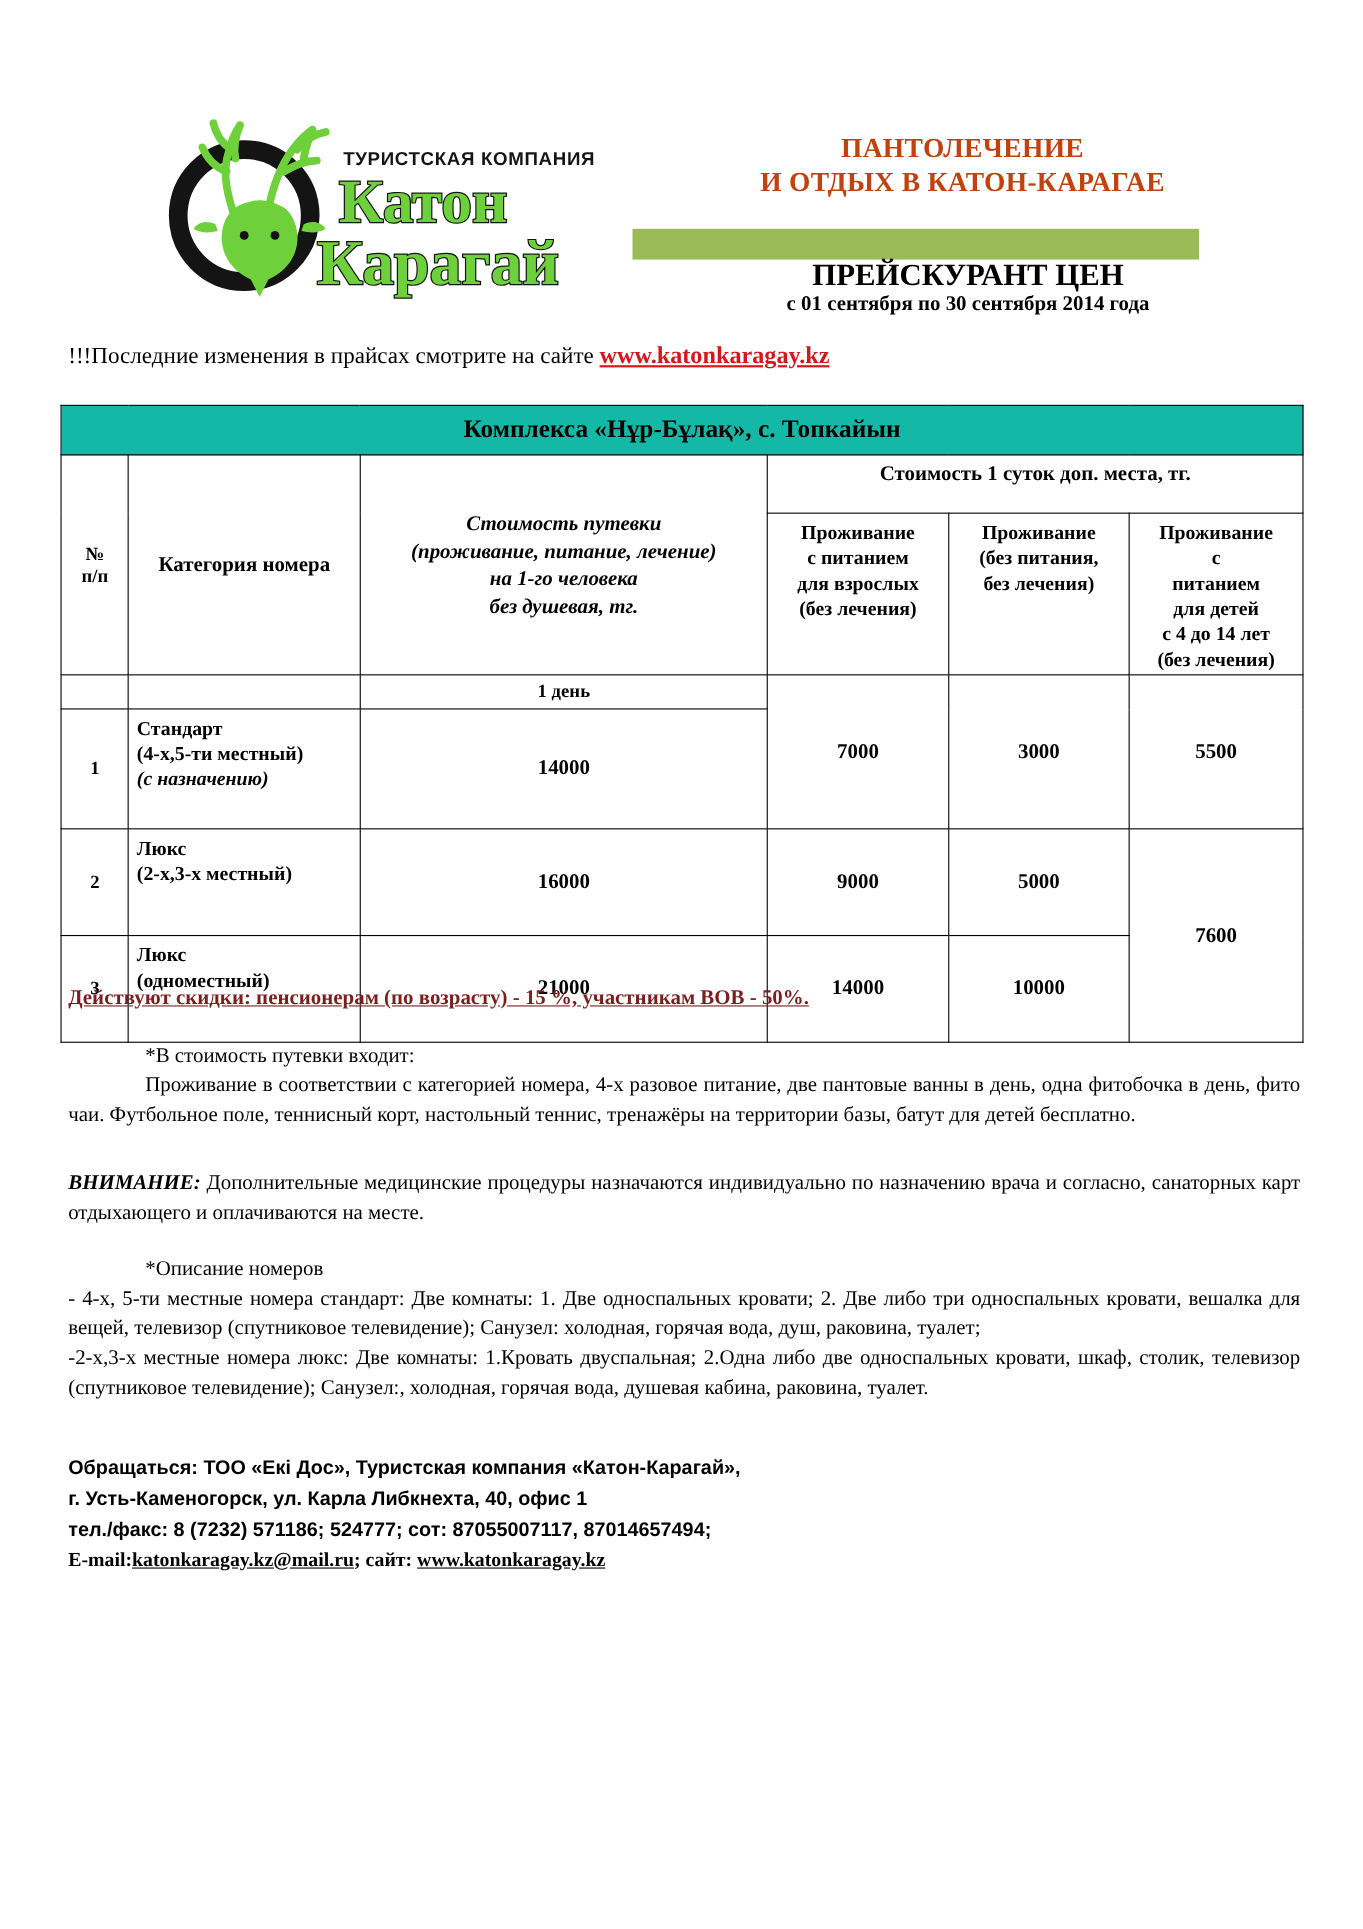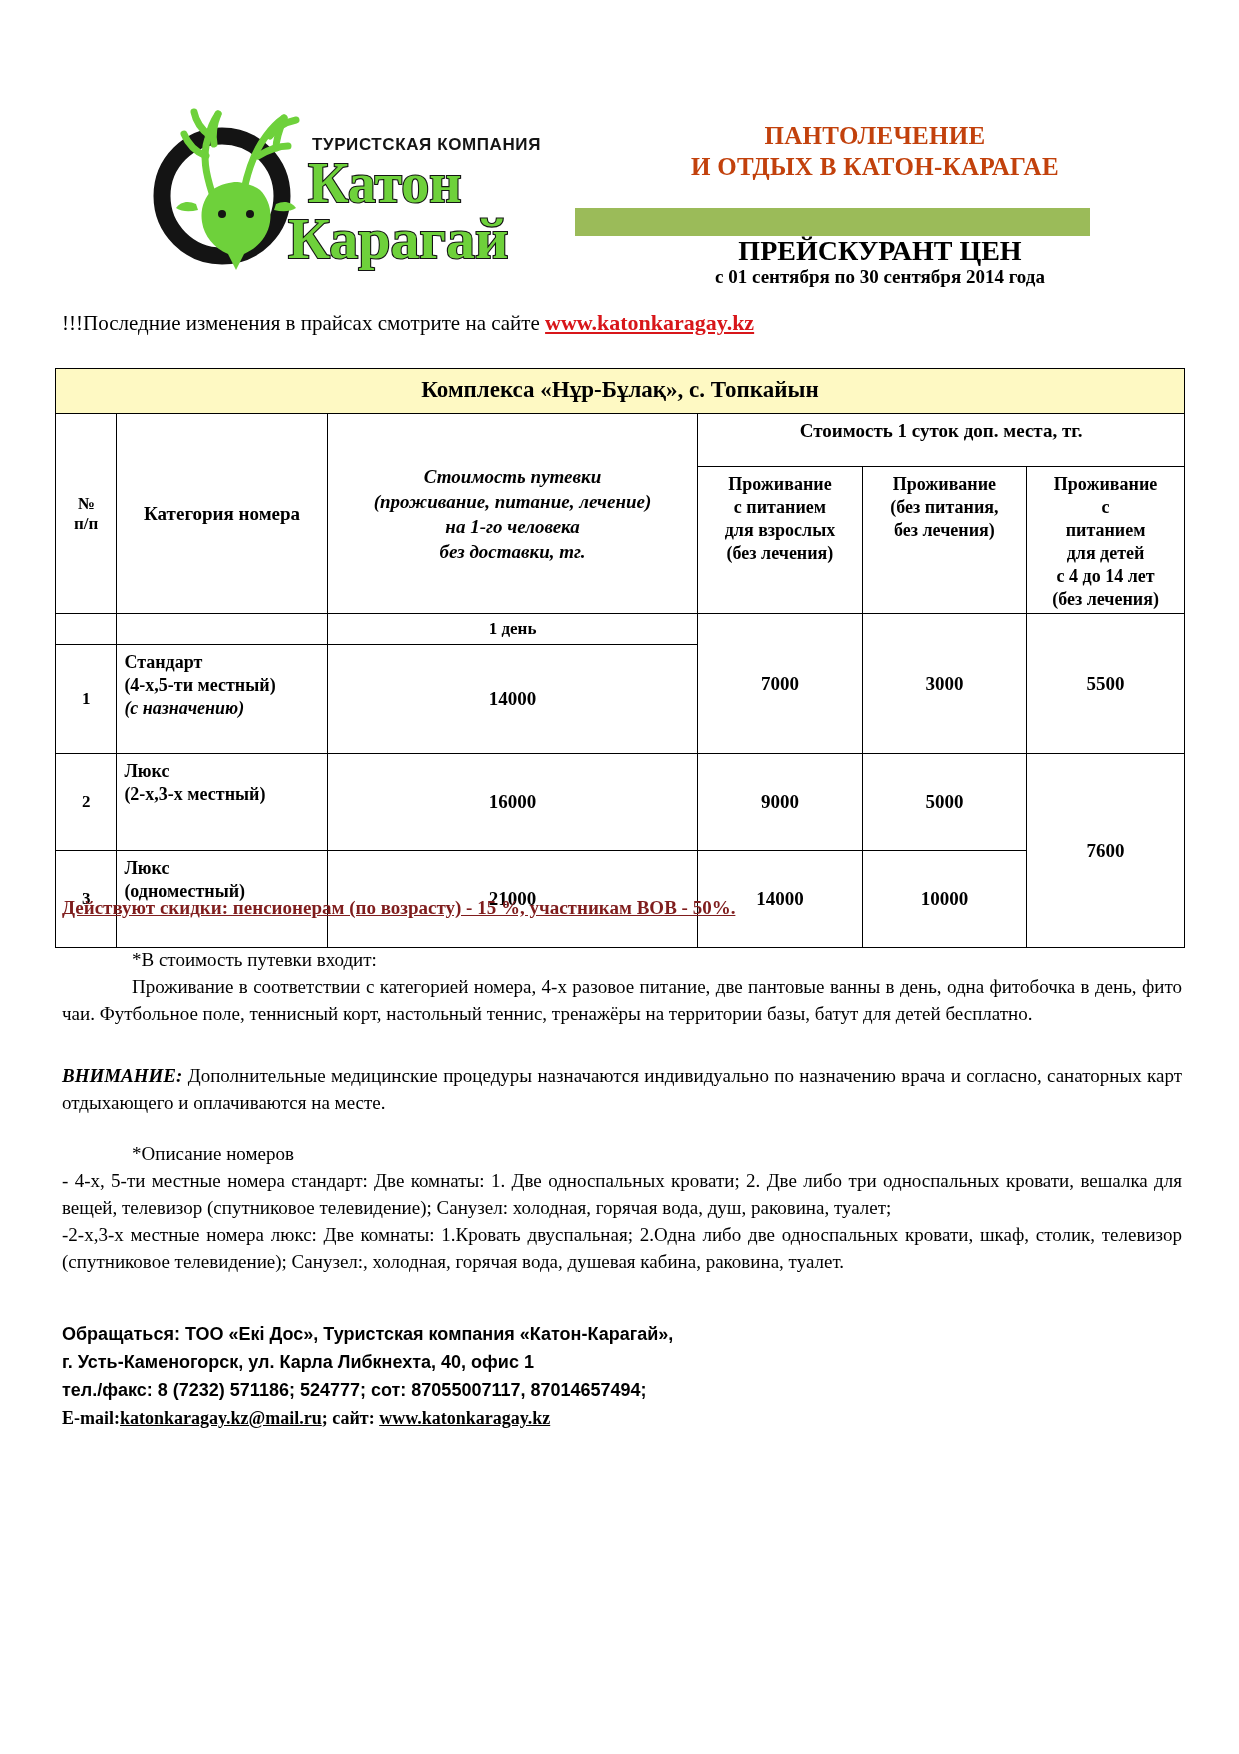--- a/index.html
+++ b/index.html
@@ -106,21 +106,21 @@
   }
   table.price td, table.price th {
     border: 1.6px solid #000;
     padding: 2px 4px;
     vertical-align: middle;
     font-size: 17px;
     font-weight: bold;
     text-align: center;
   }
   .banner-cell {
-    background: #fef9c3;
+    background: #14b8a6;
     font-size: 23px !important;
     height: 36px;
     padding: 3px 0 5px 0 !important;
   }
   .col-np   { width: 56px; }
   .col-cat  { width: 192px; }
   .col-put  { width: 338px; }
   .col-a    { width: 150px; }
   .col-b    { width: 150px; }
   .col-c    { width: 144px; }
@@ -278,21 +278,21 @@
         <tr>
           <td rowspan="2">
             <span>№</span><br>
             <span>п/п</span>
           </td>
           <td rowspan="2" class="hdr-cat">Категория номера</td>
           <td rowspan="2" class="hdr-put">
             <span>Стоимость путевки</span><br>
             <span>(проживание, питание,  лечение)</span><br>
             <span>на 1-го человека</span><br>
-            <span>без доставки, тг.</span>
+            <span>без душевая, тг.</span>
           </td>
           <td class="hdr-dop" colspan="3">Стоимость 1 суток доп. места, тг.</td>
         </tr>
 
         <tr>
           <td class="hdr-cell">
             <span>Проживание</span><br>
             <span>с питанием</span><br>
             <span>для взрослых</span><br>
             <span>(без лечения)</span>

